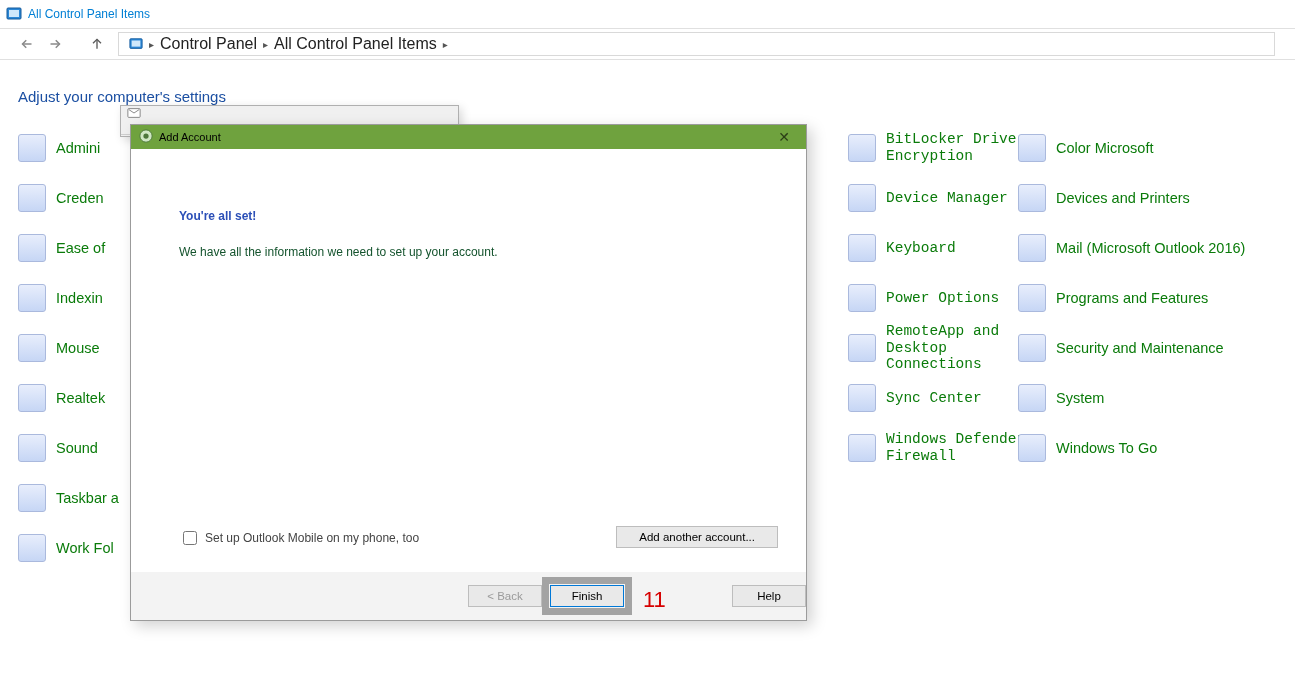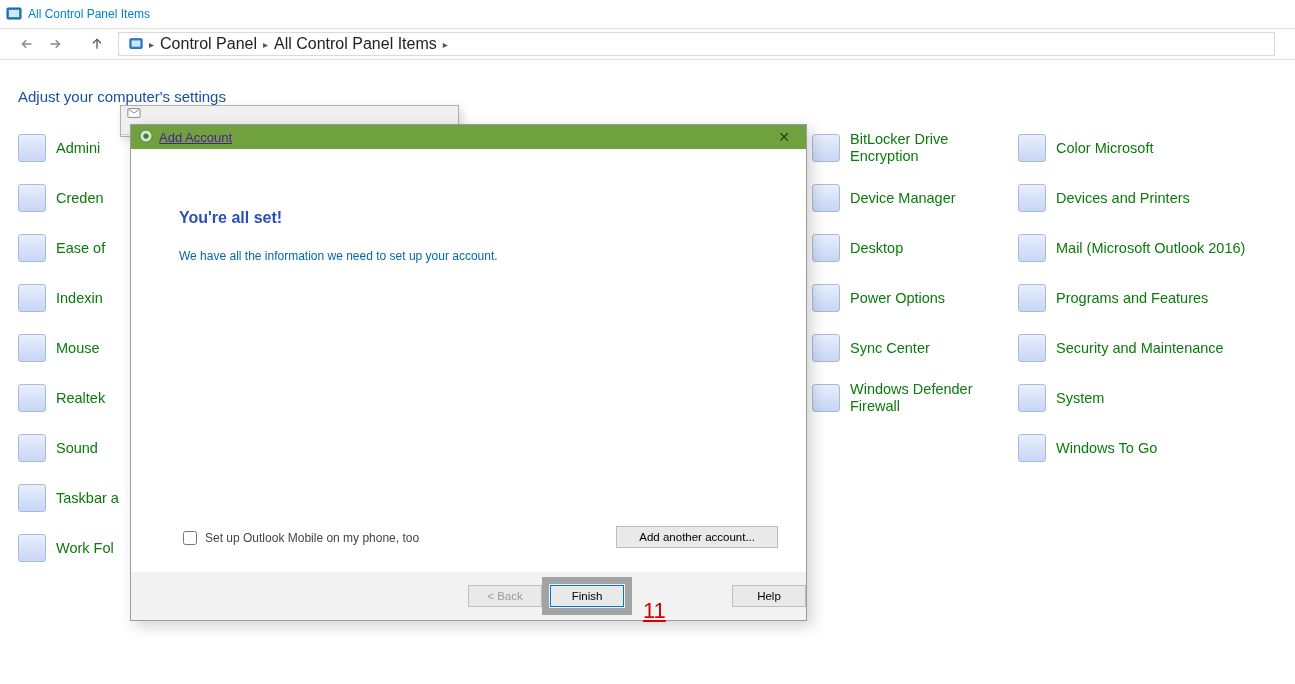--- a/index.html
+++ b/index.html
@@ -66,21 +66,21 @@
   }
   .grid {
     position: relative;
     padding-left: 18px;
   }
   .col {
     position: absolute;
     top: 0;
   }
   .col.c1 { left: 18px; width: 230px; }
-  .col.c4 { left: 812px; width: 200px; }
+  .col.c4 { left: 848px; width: 200px; font-family: Liberation Mono, monospace; }
   .col.c5 { left: 1018px; width: 260px; }
   .item {
     display: flex;
     align-items: center;
     height: 50px;
     cursor: pointer;
   }
   .item .icon {
     width: 28px; height: 28px;
     flex: 0 0 28px;
@@ -127,41 +127,41 @@
     display: flex;
     flex-direction: column;
   }
   .dlg .dlg-title {
     height: 24px;
     background: #6fa23e;
     display: flex; align-items: center;
     padding: 0 8px;
     color: #2b3e17;
   }
-  .dlg .dlg-title .label { font-size: 13px; color: #4c1d95; text-decoration: underline; }
+  .dlg .dlg-title .label { font-size: 11px; color: #000000; }
   .dlg .dlg-title .close {
     margin-left: auto;
     font-size: 14px;
     padding: 0 8px;
     cursor: pointer;
   }
   .dlg .body {
     flex: 1;
     padding: 60px 48px 0 48px;
     position: relative;
   }
   .dlg .headline {
     color: #2b4fb7;
     font-weight: bold;
-    font-size: 16px;
+    font-size: 12px;
     margin-bottom: 22px;
   }
   .dlg .subtext {
     font-size: 12px;
-    color: #0369a1;
+    color: #14532d;
   }
   .dlg .checkbox-row {
     position: absolute;
     left: 48px;
     bottom: 24px;
     display: flex; align-items: center;
     font-size: 12px;
     color: #444;
   }
   .dlg .checkbox-row input { margin-right: 8px; width:14px; height:14px; }
@@ -331,27 +331,33 @@
       <div class="item">
         <span class="icon">
           <span class="generic-ico"></span>
         </span>
         <span class="label">Device Manager</span>
       </div>
       <div class="item">
         <span class="icon">
           <span class="generic-ico"></span>
         </span>
-        <span class="label">Desktop</span>
+        <span class="label">Keyboard</span>
       </div>
       <div class="item">
         <span class="icon">
           <span class="generic-ico"></span>
         </span>
         <span class="label">Power Options</span>
+      </div>
+      <div class="item">
+        <span class="icon">
+          <span class="generic-ico"></span>
+        </span>
+        <span class="label">RemoteApp and Desktop Connections</span>
       </div>
       <div class="item">
         <span class="icon">
           <span class="generic-ico"></span>
         </span>
         <span class="label">Sync Center</span>
       </div>
       <div class="item">
         <span class="icon">
           <span class="generic-ico"></span>
@@ -440,15 +446,15 @@
 
     <button class="add-another">Add another account...</button>
   </div>
   <div class="footer">
     <button class="wbtn" disabled="">&lt; Back</button>
     <span class="highlight-box">
       <button class="wbtn" style="border-color:#0078d7">Finish</button>
     </span>
     <span style="width:100px"></span>
     <button class="wbtn">Help</button>
-    <span class="annotation" style="left:512px; top:26px;text-decoration:underline;">11</span>
+    <span class="annotation" style="left:512px; top:15px;">11</span>
   </div>
 </div>
 
 </body></html>

